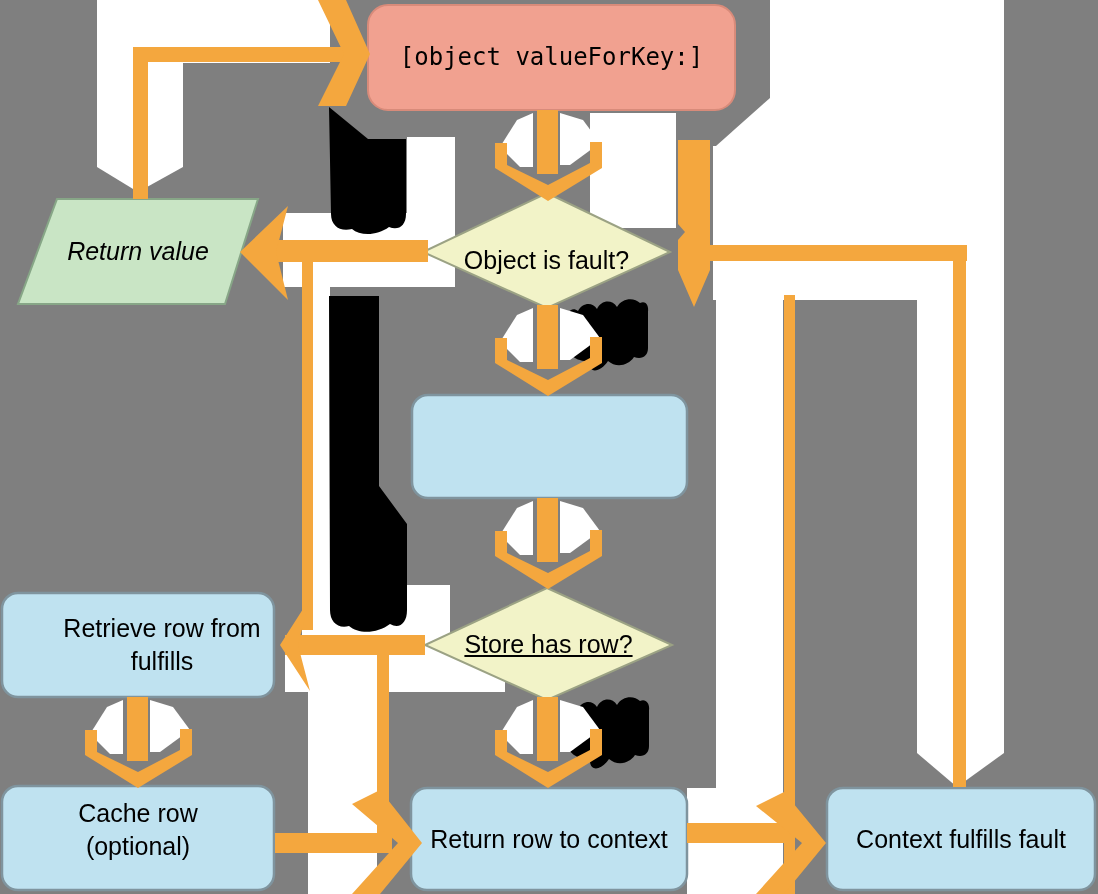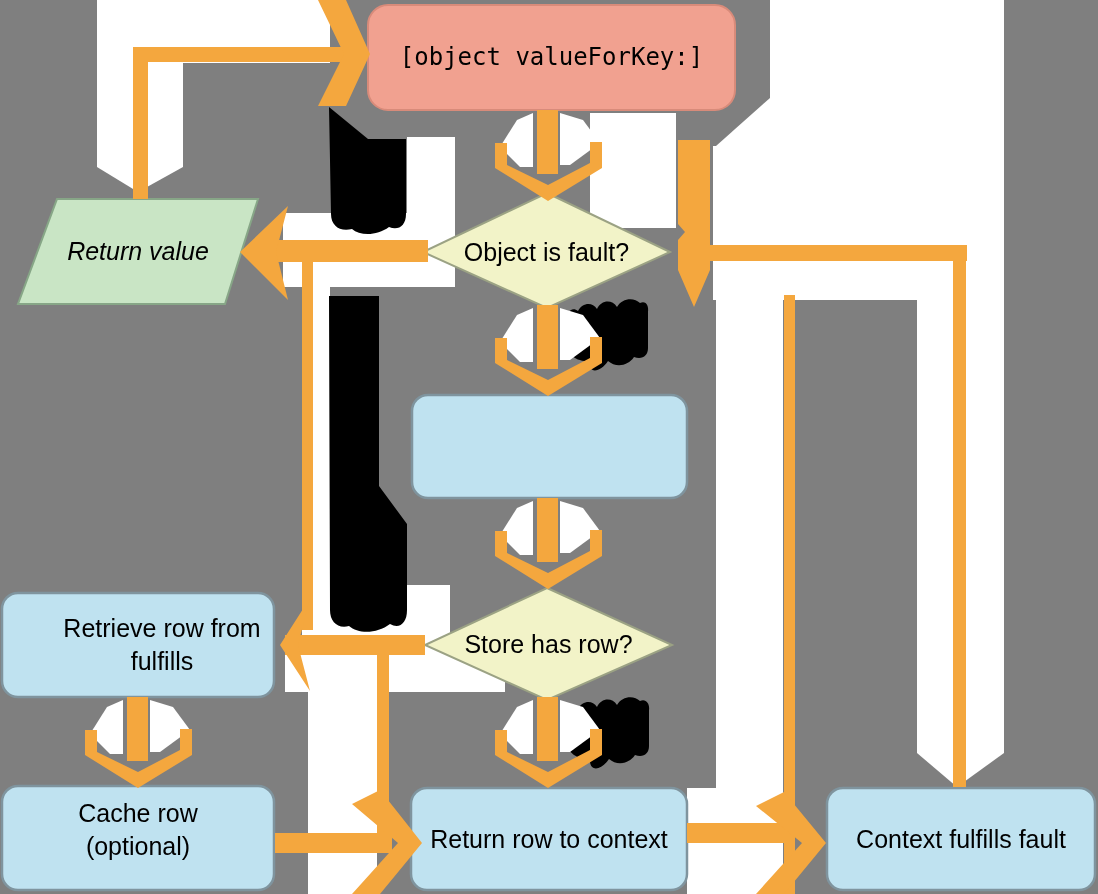--- a/index.html
+++ b/index.html
@@ -99,26 +99,26 @@
     <use href="#down-motif" x="548" y="110"></use>
     <use href="#down-motif" x="548" y="305"></use>
     <use href="#down-motif" x="548" y="498"></use>
     <use href="#down-motif" x="548" y="697"></use>
     <use href="#down-motif" x="138" y="697"></use>
   </g>
 </svg>
 
 <div class="lbl mono" style="left:368px;top:5px;width:367px;height:105px;">[object valueForKey:]</div>
 
-<div class="lbl" style="left:423px;top:200px;width:247px;height:105px;text-align:center;">Object is fault?</div>
+<div class="lbl" style="left:423px;top:208px;width:247px;height:105px;text-align:center;">Object is fault?</div>
 
 <div class="lbl" style="left:18px;top:199px;width:240px;height:105px;font-style:italic;">Return value</div>
 
 
-<div class="lbl" style="left:425px;top:588px;width:247px;height:112px;">Store has row?</div>
+<div class="lbl" style="left:425px;top:588px;width:247px;height:112px;text-decoration:underline;">Store has row?</div>
 
 <div class="lbl" style="left:2px;top:593px;width:272px;height:104px;padding-left:24px;">
   <span>Retrieve row from</span>
   <span>fulfills</span>
 </div>
 
 <div class="lbl" style="left:2px;top:786px;width:272px;height:88px;">
   <span>Cache row</span>
   <span>(optional)</span>
 </div>

